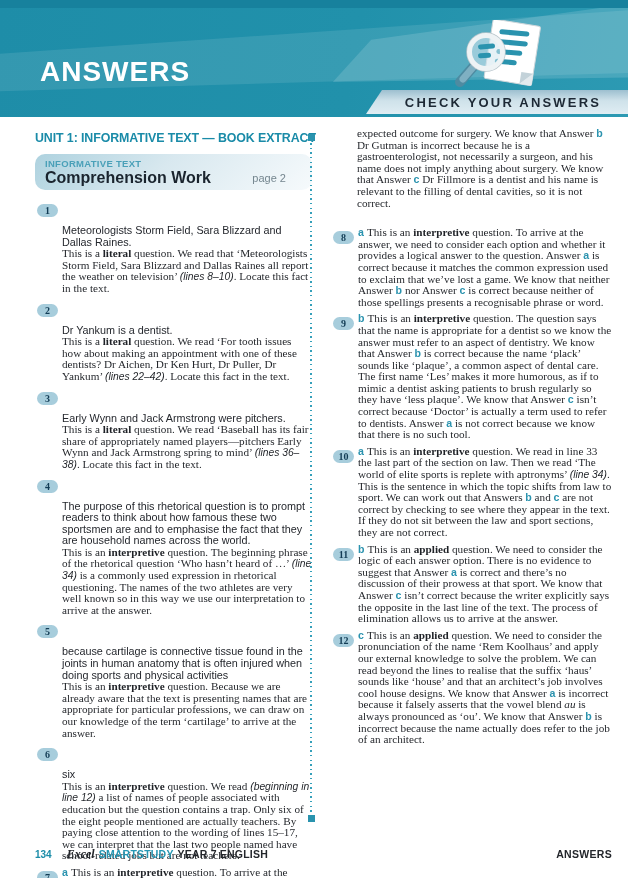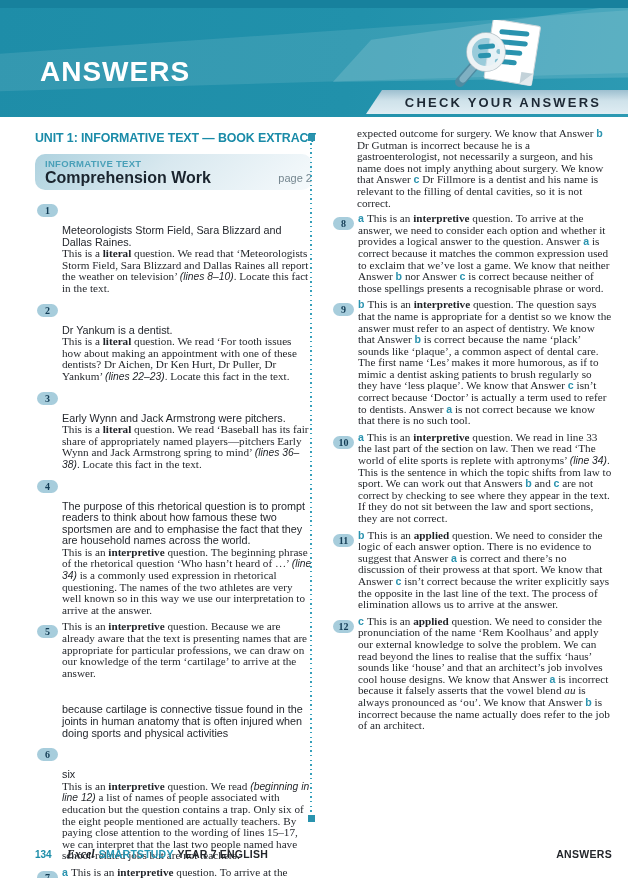--- a/index.html
+++ b/index.html
@@ -34,33 +34,33 @@
   .divider::before{top:0;}
   .divider::after{bottom:0;}
 
   .unit-heading{margin:0 0 9px 0;color:#1a8ba8;font-size:12.4px;font-weight:bold;
                 white-space:nowrap;letter-spacing:-0.1px;}
   .section-box{position:relative;height:36px;border-radius:10px;margin-bottom:10px;
                background:linear-gradient(135deg,#aed2df 0%,#d8e8ef 45%,#f6fafc 100%);
                padding:4px 10px 0 10px;box-sizing:border-box;}
   .eyebrow{color:#4aa0b8;font-size:9.5px;font-weight:bold;letter-spacing:0.3px;}
   .box-title{color:#1a242e;font-size:16px;font-weight:bold;margin-top:0;}
-  .page-ref{position:absolute;right:0;bottom:6px;color:#75868f;font-size:11px;}
+  .page-ref{position:absolute;right:26px;bottom:6px;color:#75868f;font-size:11px;}
 
   
   .answer-item{display:flex;margin-bottom:5px;}
   .badge-cell{flex:none;width:27px;padding-left:2px;box-sizing:border-box;}
   .badge{display:inline-block;min-width:13px;padding:0 4px;height:13px;border-radius:8px;
          background:#a7cddc;color:#123c55;text-align:center;
          font-family:"Liberation Serif",serif;font-weight:bold;font-size:10px;line-height:13px;}
   .item-body{flex:1;min-width:0;}
   .para{margin:0;color:#1f2227;line-height:11.6px;}
   .para.sans{font-family:"Liberation Sans",sans-serif;font-size:10.8px;color:#25282e;margin-top:25px;}
   .para.serif{font-family:"Liberation Serif",serif;font-size:11.2px;}
-  .overflow-para{padding-left:26px;margin-bottom:4px;}
+  .overflow-para{padding-left:26px;margin-bottom:18px;}
   .seg-b{font-weight:bold;}
   .seg-a{font-weight:bold;color:#2b93af;font-family:"Liberation Sans",sans-serif;font-size:0.95em;}
   .seg-i{font-style:italic;font-family:"Liberation Sans",sans-serif;font-size:0.92em;}
   .seg-em{font-style:italic;}
 
   
   .footer{position:absolute;left:35px;top:847px;width:577px;display:flex;align-items:baseline;}
   .page-number{color:#1b8ca8;font-size:10px;font-weight:bold;margin-right:15px;}
   .brand-italic{font-family:"Liberation Serif",serif;font-style:italic;font-weight:bold;
                 color:#23262b;font-size:12px;margin-right:4px;}
@@ -114,42 +114,42 @@
           <div class="badge-cell"><span class="badge">1</span></div>
           <div class="item-body">
             <p class="para sans"><span>Meteorologists Storm Field, Sara Blizzard and Dallas Raines.</span></p>
             <p class="para serif"><span>This is a </span><span class="seg-b">literal</span><span> question. We read that ‘Meteorologists Storm Field, Sara Blizzard and Dallas Raines all report the weather on television’ </span><span class="seg-i">(lines 8–10)</span><span>. Locate this fact in the text.</span></p>
           </div>
         </div>
         <div class="answer-item">
           <div class="badge-cell"><span class="badge">2</span></div>
           <div class="item-body">
             <p class="para sans"><span>Dr Yankum is a dentist.</span></p>
-            <p class="para serif"><span>This is a </span><span class="seg-b">literal</span><span> question. We read ‘For tooth issues how about making an appointment with one of these dentists? Dr Aichen, Dr Ken Hurt, Dr Puller, Dr Yankum’ </span><span class="seg-i">(lines 22–23)</span><span>. Locate this fact in the text.</span></p>
+            <p class="para serif"><span>This is a </span><span class="seg-b">literal</span><span> question. We read ‘For tooth issues how about making an appointment with one of these dentists? Dr Aichen, Dr Ken Hurt, Dr Puller, Dr Yankum’ </span><span class="seg-i">(lines 22–42)</span><span>. Locate this fact in the text.</span></p>
           </div>
         </div>
         <div class="answer-item">
           <div class="badge-cell"><span class="badge">3</span></div>
           <div class="item-body">
             <p class="para sans"><span>Early Wynn and Jack Armstrong were pitchers.</span></p>
             <p class="para serif"><span>This is a </span><span class="seg-b">literal</span><span> question. We read ‘Baseball has its fair share of appropriately named players—pitchers Early Wynn and Jack Armstrong spring to mind’ </span><span class="seg-i">(lines 36–38)</span><span>. Locate this fact in the text.</span></p>
           </div>
         </div>
         <div class="answer-item">
           <div class="badge-cell"><span class="badge">4</span></div>
           <div class="item-body">
             <p class="para sans"><span>The purpose of this rhetorical question is to prompt readers to think about how famous these two sportsmen are and to emphasise the fact that they are household names across the world.</span></p>
             <p class="para serif"><span>This is an </span><span class="seg-b">interpretive</span><span> question. The beginning phrase of the rhetorical question ‘Who hasn’t heard of …’ </span><span class="seg-i">(line 34)</span><span> is a commonly used expression in rhetorical questioning. The names of the two athletes are very well known so in this way we use our interpretation to arrive at the answer.</span></p>
           </div>
         </div>
         <div class="answer-item">
           <div class="badge-cell"><span class="badge">5</span></div>
           <div class="item-body">
+            <p class="para sans"><span>because cartilage is connective tissue found in the joints in human anatomy that is often injured when doing sports and physical activities</span></p>
             <p class="para serif"><span>This is an </span><span class="seg-b">interpretive</span><span> question. Because we are already aware that the text is presenting names that are appropriate for particular professions, we can draw on our knowledge of the term ‘cartilage’ to arrive at the answer.</span></p>
-            <p class="para sans"><span>because cartilage is connective tissue found in the joints in human anatomy that is often injured when doing sports and physical activities</span></p>
           </div>
         </div>
         <div class="answer-item">
           <div class="badge-cell"><span class="badge">6</span></div>
           <div class="item-body">
             <p class="para sans"><span>six</span></p>
             <p class="para serif"><span>This is an </span><span class="seg-b">interpretive</span><span> question. We read </span><span class="seg-i">(beginning in line 12)</span><span> a list of names of people associated with education but the question contains a trap. Only six of the eight people mentioned are actually teachers. By paying close attention to the wording of lines 15–17, we can interpret that the last two people named have school-related jobs but are not teachers.</span></p>
           </div>
         </div>
         <div class="answer-item">

